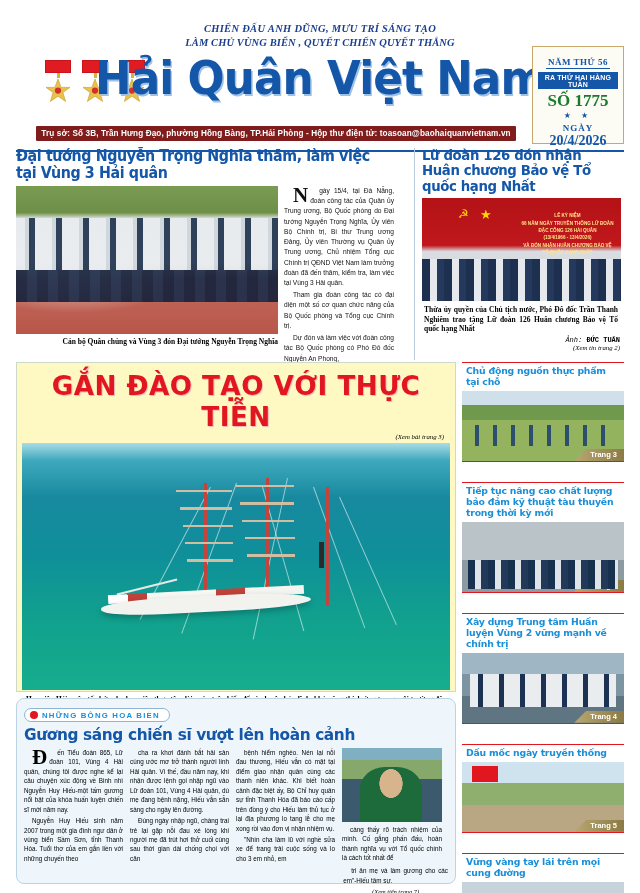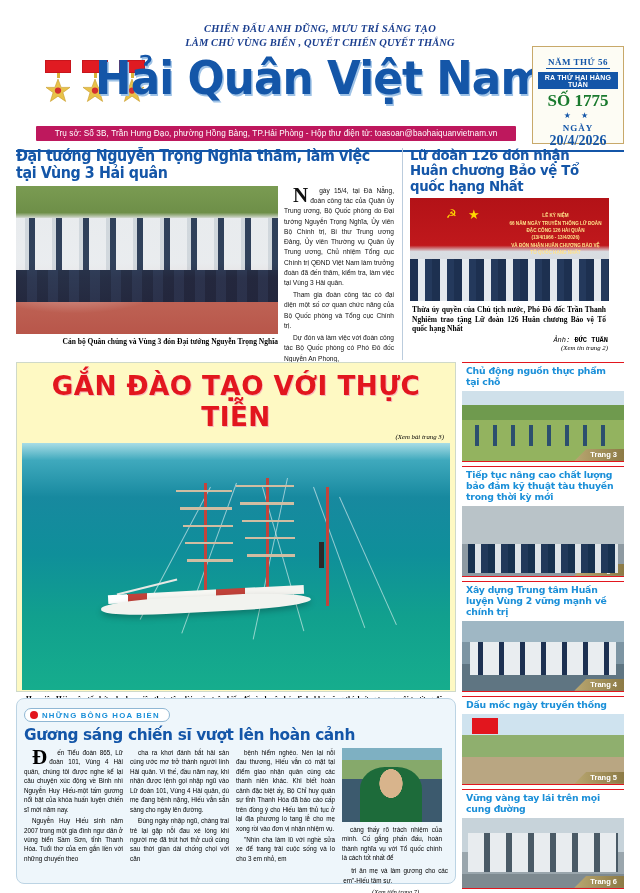--- a/index.html
+++ b/index.html
@@ -32,21 +32,21 @@
     text-shadow: 1.5px 1.5px 0 #9ec2e6;
     transform: scaleX(0.93);
   }
   .subtitle {
     position:absolute; left:0; right:0; top:62px; text-align:center;
     font-family:"Liberation Sans", sans-serif; font-weight:bold; font-size:10.5px;
     color:#1456a8; letter-spacing:.4px;
   }
   .address-bar {
     position:absolute; left:36px; top:126px; width:480px; height:15px;
-    background:#be185d; color:#fff; font-size:8.2px; font-weight:normal;
+    background:#7f1d1d; color:#fff; font-size:8.2px; font-weight:bold;
     display:flex; align-items:center; justify-content:center; letter-spacing:.1px;
     border-radius:1px;
   }
 
   .infobox {
     position:absolute; right:16px; top:46px; width:92px; height:98px;
     border:1px solid #c8a96a; background:#fdfcf4; text-align:center;
     padding-top:4px;
   }
   .ib-l1 { font-family:"Liberation Serif", serif; font-weight:bold; font-size:9px; color:#1456a8;
@@ -55,21 +55,21 @@
            padding:1.5px 0; letter-spacing:.2px; }
   .ib-l3 { font-family:"Liberation Serif", serif; font-weight:bold; font-size:17px; color:#1a7a2e; margin-top:2px; }
   .ib-stars { color:#1456a8; font-size:8px; letter-spacing:4px; line-height:1; margin-top:1px; }
   .ib-l4 { font-family:"Liberation Serif", serif; font-weight:bold; font-size:9px; color:#1456a8; margin-top:3px; letter-spacing:1px;}
   .ib-l5 { font-family:"Liberation Serif", serif; font-weight:bold; font-size:14px; color:#1456a8; margin-top:0px; }
 
   .rule { height:2px; background:#1456a8; margin:2px 16px 0; }
 
   
   .top-section { position:absolute; left:0; top:148px; width:640px; height:212px; padding:0 16px; }
-  .top-inner { display:flex; gap:8px; height:100%; }
+  .top-inner { display:flex; gap:20px; height:100%; }
   .top-left { width:378px; position:relative; }
   .top-right { width:206px; position:relative; border-left:1px solid #bcd; padding-left:7px; }
 
   .hl-blue {
     font-family:"DejaVu Sans", sans-serif; font-weight:bold; font-size:15px;
     color:#1456a8; line-height:1.1; letter-spacing:-.4px; transform:scaleX(.95); transform-origin:left;
   }
   .hl-blue.r { font-size:14px; }
 
   .tl-body { display:flex; gap:6px; margin-top:5px; }
@@ -129,21 +129,21 @@
   .ph-ship .bow { position:absolute; left:22%; top:58%; width:62px; height:2px; background:#e8e8e4; transform:rotate(-14deg); }
   .ph-ship .funnel{ position:absolute; left:69.5%; top:40%; width:5px; height:26px; background:#2a2a2a; }
   .ph-ship .rig { position:absolute; background:rgba(255,255,255,.55); width:1px; transform-origin:top; }
   .feature-cap { font-family:"Liberation Serif", serif; font-weight:bold; font-size:7.4px;
     text-align:justify; line-height:1.3; padding:5px 4px 0; }
   .feature-credit{ font-family:"Liberation Serif", serif; font-style:italic; font-size:7px; text-align:right; padding-right:4px; margin-top:2px;}
   .feature-credit b{font-style:normal;}
 
   
   .rail { position:absolute; left:462px; top:362px; width:162px; }
-  .rail-card { border-top:1.5px solid #e2161e; border-bottom:1.5px solid #e2161e; padding:3px 0 0; margin-bottom:4px; }
+  .rail-card { border-top:1.5px solid #e2161e; border-bottom:1.5px solid #e2161e; padding:3px 0 0; margin-bottom:20px; }
   .rail-title { font-family:"DejaVu Sans", sans-serif; font-weight:bold; font-size:9.3px; color:#1a8fd8;
     line-height:1.18; padding:0 4px 3px; letter-spacing:-.2px; }
   .rail-photo { width:100%; height:70px; position:relative; }
   .pagetag { position:absolute; right:0; bottom:0; height:12px; padding:0 7px 0 16px;
     background:linear-gradient(90deg,#b9a771,#8c7a45); color:#fff; font-size:7.5px; font-weight:bold;
     display:flex; align-items:center; clip-path: polygon(12px 0, 100% 0, 100% 100%, 0 100%); }
 
   .pv-farm { background:linear-gradient(to bottom,#cfe0ea 0 20%,#6f9a4e 20% 42%,#93b35f 42% 100%); }
   .pv-farm::after{content:"";position:absolute;left:8%;top:48%;width:84%;height:30%;
     background:repeating-linear-gradient(90deg,#2c4f6e 0 4px,transparent 4px 18px);}

